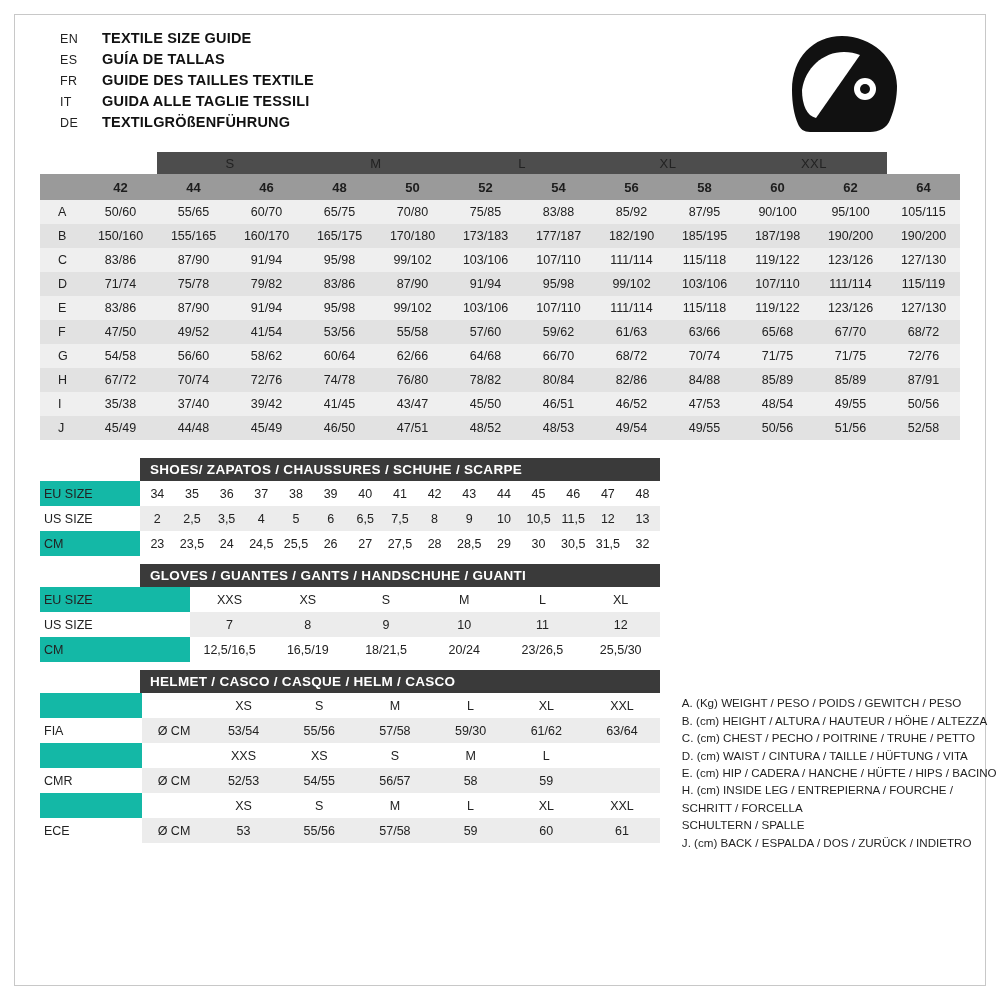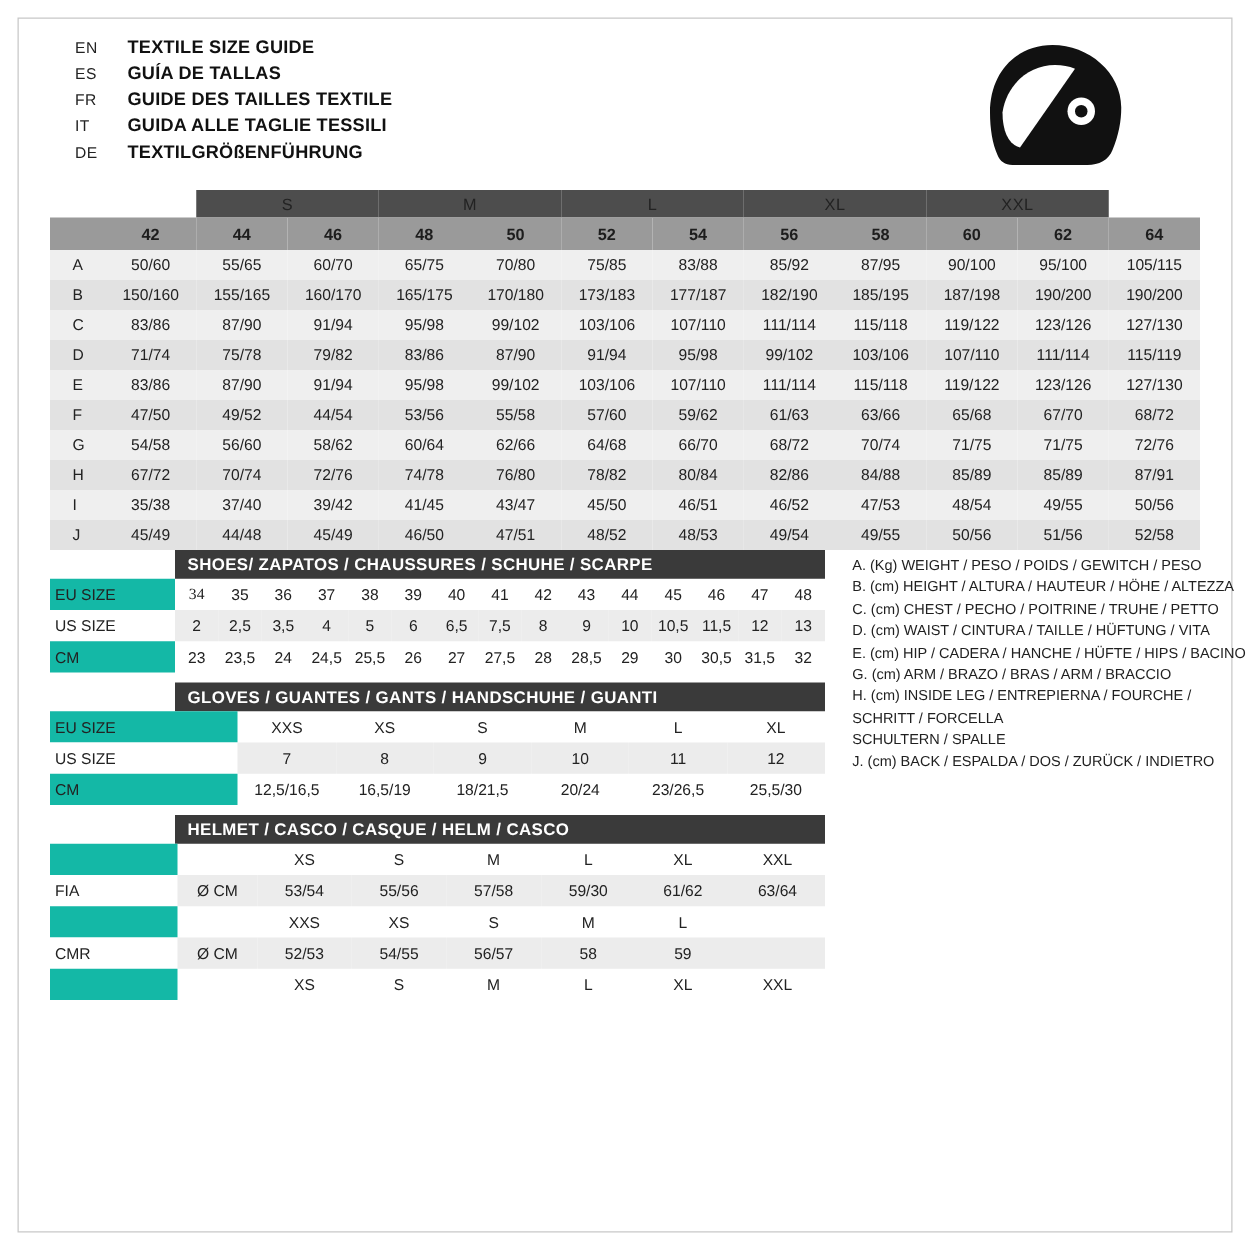--- a/index.html
+++ b/index.html
@@ -83,21 +83,23 @@
     font-weight: bold;
     font-size: 13px;
     height: 26px;
   }
   tr.zebra-a td { background: #efefef; }
   tr.zebra-b td { background: #e2e2e2; }
 
   
   .lower {
     display: flex;
+    margin-top: 18px;
     gap: 16px;
+    align-items: flex-end;
   }
   .lower-left { width: 620px; }
   .lower-right {
     flex: 1;
     padding-top: 4px;
     padding-left: 6px;
   }
   .sub-title {
     background: #3a3a3a;
     color: #fff;
@@ -276,21 +278,21 @@
             <td class="col-num">111/114</td>
             <td class="col-num">115/118</td>
             <td class="col-num">119/122</td>
             <td class="col-num">123/126</td>
             <td class="col-num">127/130</td>
           </tr>
           <tr class="zebra-b">
             <td class="rowlabel">F</td>
             <td class="col-num">47/50</td>
             <td class="col-num">49/52</td>
-            <td class="col-num">44/54</td>
+            <td class="col-num">41/54</td>
             <td class="col-num">53/56</td>
             <td class="col-num">55/58</td>
             <td class="col-num">57/60</td>
             <td class="col-num">59/62</td>
             <td class="col-num">61/63</td>
             <td class="col-num">63/66</td>
             <td class="col-num">65/68</td>
             <td class="col-num">67/70</td>
             <td class="col-num">68/72</td>
           </tr>
@@ -359,21 +361,21 @@
 
     <div class="lower">
       <div class="lower-left">
 
         <div class="sub-block">
           <div class="sub-title">SHOES/ ZAPATOS / CHAUSSURES / SCHUHE / SCARPE</div>
           <table class="sub-table">
             <tbody id="shoes-body">
                 <tr>
                   <td class="lbl">EU SIZE</td>
-                  <td style="width: 34.6667px; font-family: Liberation Serif, serif;">34</td>
+                  <td style="width: 34.6667px;">34</td>
                   <td style="width: 34.6667px;">35</td>
                   <td style="width: 34.6667px;">36</td>
                   <td style="width: 34.6667px;">37</td>
                   <td style="width: 34.6667px;">38</td>
                   <td style="width: 34.6667px;">39</td>
                   <td style="width: 34.6667px;">40</td>
                   <td style="width: 34.6667px;">41</td>
                   <td style="width: 34.6667px;">42</td>
                   <td style="width: 34.6667px;">43</td>
                   <td style="width: 34.6667px;">44</td>
@@ -504,33 +506,42 @@
                 <tr>
                   <td class="lbl"></td>
                   <td style="width: 62px;"></td>
                   <td style="width: 74px;">XS</td>
                   <td style="width: 74px;">S</td>
                   <td style="width: 74px;">M</td>
                   <td style="width: 74px;">L</td>
                   <td style="width: 74px;">XL</td>
                   <td style="width: 74px;">XXL</td>
                 </tr>
+                <tr class="alt">
+                  <td class="lbl">ECE</td>
+                  <td style="width: 62px;">Ø CM</td>
+                  <td style="width: 74px;">53</td>
+                  <td style="width: 74px;">55/56</td>
+                  <td style="width: 74px;">57/58</td>
+                  <td style="width: 74px;">59</td>
+                  <td style="width: 74px;">60</td>
+                  <td style="width: 74px;">61</td>
+                </tr>
               </tbody>
           </table>
         </div>
 
       </div>
 
       <div class="lower-right" id="legend-list">
           <div class="legend-line">A. (Kg) WEIGHT / PESO / POIDS / GEWITCH / PESO</div>
           <div class="legend-line">B. (cm) HEIGHT / ALTURA / HAUTEUR / HÖHE / ALTEZZA</div>
           <div class="legend-line">C. (cm) CHEST / PECHO / POITRINE / TRUHE / PETTO</div>
           <div class="legend-line">D. (cm) WAIST / CINTURA / TAILLE / HÜFTUNG / VITA</div>
           <div class="legend-line">E. (cm) HIP / CADERA / HANCHE / HÜFTE / HIPS /  BACINO</div>
-          <div class="legend-line">G. (cm) ARM / BRAZO / BRAS / ARM / BRACCIO</div>
           <div class="legend-line">H. (cm) INSIDE LEG / ENTREPIERNA / FOURCHE /</div>
           <div class="legend-line">SCHRITT / FORCELLA</div>
           <div class="legend-line">SCHULTERN / SPALLE</div>
           <div class="legend-line">J. (cm) BACK / ESPALDA / DOS / ZURÜCK / INDIETRO</div>
         </div>
     </div>
 
   </div>
 </div>
 

